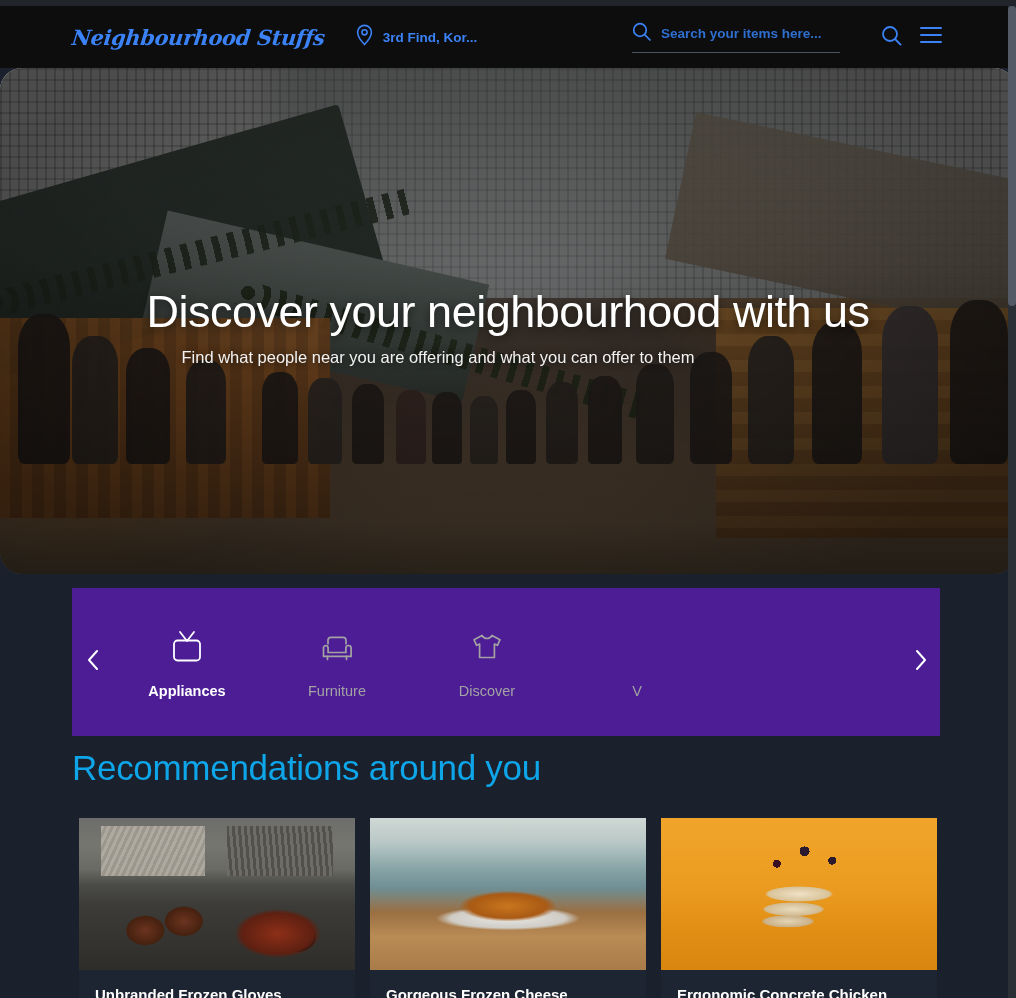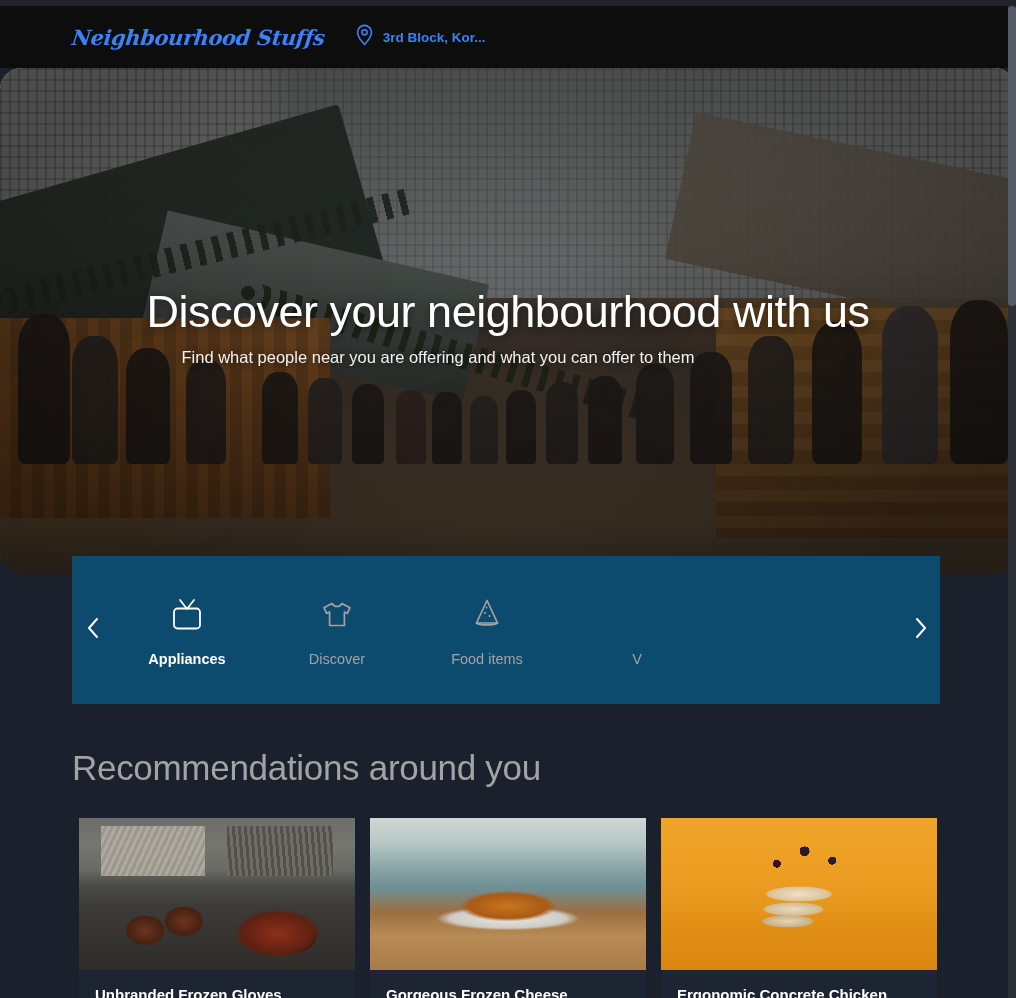--- a/index.html
+++ b/index.html
@@ -254,23 +254,23 @@
     position: absolute;
     top: 280px; left: 0; width: 876px;
     font-size: 16.5px;
     color: #f2f2f2;
     text-shadow: 0 1px 7px rgba(0,0,0,0.6);
   }
 
   
   .cat-panel {
     position: absolute;
-    left: 72px; top: 556px;
+    left: 72px; top: 588px;
     width: 868px; height: 148px;
-    background: #0c4a6e;
+    background: #4c1d95;
     text-decoration: underline;
   }
 
   .cat-arrow {
     position: absolute;
     top: 50%;
     transform: translateY(-50%);
     width: 30px; height: 38px;
     display: flex; align-items: center; justify-content: center;
     cursor: pointer;
@@ -303,21 +303,21 @@
     color: #a3a3a3;
     white-space: nowrap;
   }
   .cat-item.active .cat-label { color: #ffffff; font-weight: bold; }
 
   
   .rec-title {
     position: absolute;
     left: 72px; top: 748px;
     font-size: 35px;
-    color: #a3a3a3;
+    color: #0ea5e9;
     font-weight: normal;
     letter-spacing: -0.3px;
   }
 
   .cards {
     position: absolute;
     left: 79px; top: 818px;
     width: 860px;
     display: flex;
     gap: 15px;
@@ -414,24 +414,56 @@
     <div class="brand-group">
       <div class="brand">Neighbourhood Stuffs</div>
 
       <div class="loc-group">
         <span>
           <svg width="19" height="22" viewBox="0 0 19 22" fill="none">
             <path d="M9.5 1.4C5.7 1.4 2.6 4.5 2.6 8.3c0 5.1 6.9 12.2 6.9 12.2s6.9-7.1 6.9-12.2c0-3.8-3.1-6.9-6.9-6.9z" stroke="#3b82f6" stroke-width="1.6" fill="none"></path>
             <circle cx="9.5" cy="8.3" r="2.6" stroke="#3b82f6" stroke-width="1.6" fill="none"></circle>
           </svg>
         </span>
-        <span class="loc-text">3rd Block, Kor...</span>
-      </div>
-    </div>
-
+        <span class="loc-text">3rd Find, Kor...</span>
+      </div>
+    </div>
+
+    <div class="nav-right">
+
+      <div class="search-wrap">
+        <span>
+          <svg width="19" height="19" viewBox="0 0 19 19" fill="none">
+            <circle cx="8" cy="8" r="6.3" stroke="#3b82f6" stroke-width="1.7"></circle>
+            <line x1="12.6" y1="12.6" x2="18" y2="18" stroke="#3b82f6" stroke-width="1.7" stroke-linecap="round"></line>
+          </svg>
+        </span>
+        <input class="search-input" type="text" placeholder="Search your items here..." style="">
+      </div>
+
+      <div class="icon-btn sm">
+        <span>
+          <svg width="21" height="21" viewBox="0 0 21 21" fill="none">
+            <circle cx="9" cy="9" r="7" stroke="#3b82f6" stroke-width="1.8"></circle>
+            <line x1="14" y1="14" x2="19.6" y2="19.6" stroke="#3b82f6" stroke-width="1.8" stroke-linecap="round"></line>
+          </svg>
+        </span>
+      </div>
+
+      <div class="icon-btn mm">
+        <span>
+          <svg width="22" height="18" viewBox="0 0 22 18" fill="none">
+            <line x1="1" y1="2" x2="21" y2="2" stroke="#3b82f6" stroke-width="2" stroke-linecap="round"></line>
+            <line x1="1" y1="9" x2="21" y2="9" stroke="#3b82f6" stroke-width="2" stroke-linecap="round"></line>
+            <line x1="1" y1="16" x2="21" y2="16" stroke="#3b82f6" stroke-width="2" stroke-linecap="round"></line>
+          </svg>
+        </span>
+      </div>
+
+    </div>
   </div>
 
   <div class="hero">
     <div class="hero-photo">
       <div class="hero-buildings"></div>
       <div class="roof-right"></div>
       <div class="roof-left"></div>
       <div class="roof-mid"></div>
       <div class="garland g1"></div>
       <div class="garland g2"></div>
@@ -483,42 +515,41 @@
         <div class="cat-icon">
           <svg width="40" height="40" viewBox="0 0 40 40" fill="none">
             <polyline points="13,5 20,14 27,5" stroke="#ffffff" stroke-width="1.8" fill="none" stroke-linecap="round" stroke-linejoin="round"></polyline>
             <rect x="7" y="13.5" width="26" height="20" rx="3.5" stroke="#ffffff" stroke-width="1.8" fill="none"></rect>
           </svg>
         </div>
         <div class="cat-label">Appliances</div>
       </div>
 
 
+      <div class="cat-item">
+        <div class="cat-icon">
+          <svg width="40" height="40" viewBox="0 0 40 40" fill="none">
+            <path d="M11 17.5v-4.2a3 3 0 013-3h12a3 3 0 013 3v4.2" stroke="#a3a3a3" stroke-width="1.7" fill="none"></path>
+            <path d="M8.5 18.5a2.6 2.6 0 012.6 2.6v4.4h17.8v-4.4a2.6 2.6 0 015.2 0v8.2H6.5v-8.2a2.6 2.6 0 012-2.6z" stroke="#a3a3a3" stroke-width="1.7" fill="none"></path>
+            <line x1="10.5" y1="29.3" x2="10.5" y2="32.5" stroke="#a3a3a3" stroke-width="1.7" stroke-linecap="round"></line>
+            <line x1="29.5" y1="29.3" x2="29.5" y2="32.5" stroke="#a3a3a3" stroke-width="1.7" stroke-linecap="round"></line>
+          </svg>
+        </div>
+        <div class="cat-label">Furniture</div>
+      </div>
 
       <div class="cat-item">
         <div class="cat-icon">
           <svg width="40" height="40" viewBox="0 0 40 40" fill="none">
             <path d="M15 8.5l-8 4.2 2.6 5.6 3-1.3v13.5h14.8V17l3 1.3 2.6-5.6-8-4.2c-1.4 2.2-2.9 3-5 3s-3.6-.8-5-3z" stroke="#a3a3a3" stroke-width="1.7" fill="none" stroke-linejoin="round"></path>
           </svg>
         </div>
         <div class="cat-label">Discover</div>
       </div>
 
-      <div class="cat-item">
-        <div class="cat-icon">
-          <svg width="40" height="40" viewBox="0 0 40 40" fill="none">
-            <path d="M20 5.5L9.5 28h21L20 5.5z" stroke="#a3a3a3" stroke-width="1.7" fill="none" stroke-linejoin="round"></path>
-            <path d="M9.5 28c3 2.6 17.5 2.6 21 0" stroke="#a3a3a3" stroke-width="1.7" fill="none" stroke-linecap="round"></path>
-            <circle cx="18" cy="18" r="1.1" fill="#a3a3a3"></circle>
-            <circle cx="22.5" cy="21" r="1.1" fill="#a3a3a3"></circle>
-            <circle cx="19.5" cy="12.5" r="0.9" fill="#a3a3a3"></circle>
-          </svg>
-        </div>
-        <div class="cat-label">Food items</div>
-      </div>
 
       <div class="cat-item">
         <div class="cat-icon"></div>
         <div class="cat-label">V</div>
       </div>
 
     </div>
 
     <div class="cat-arrow right">
       <span>

